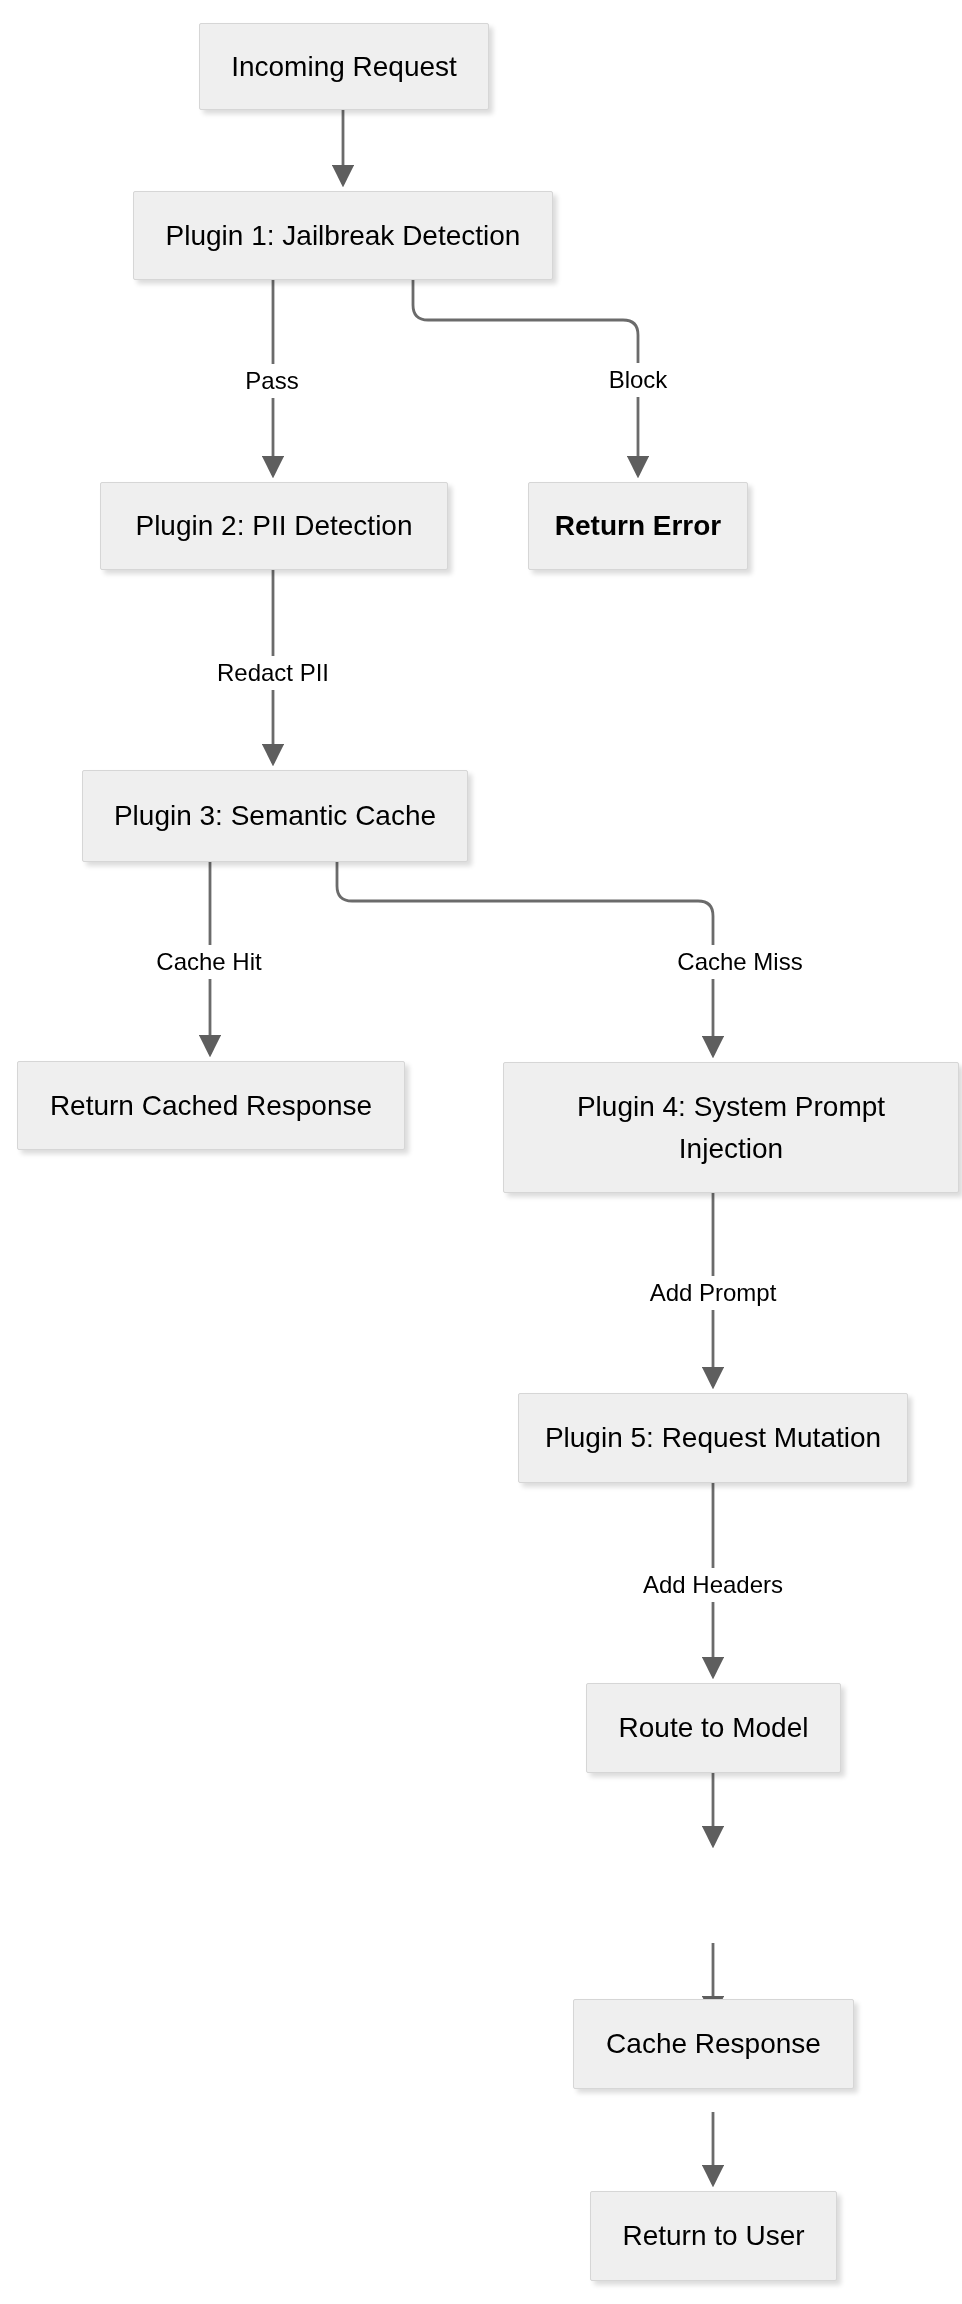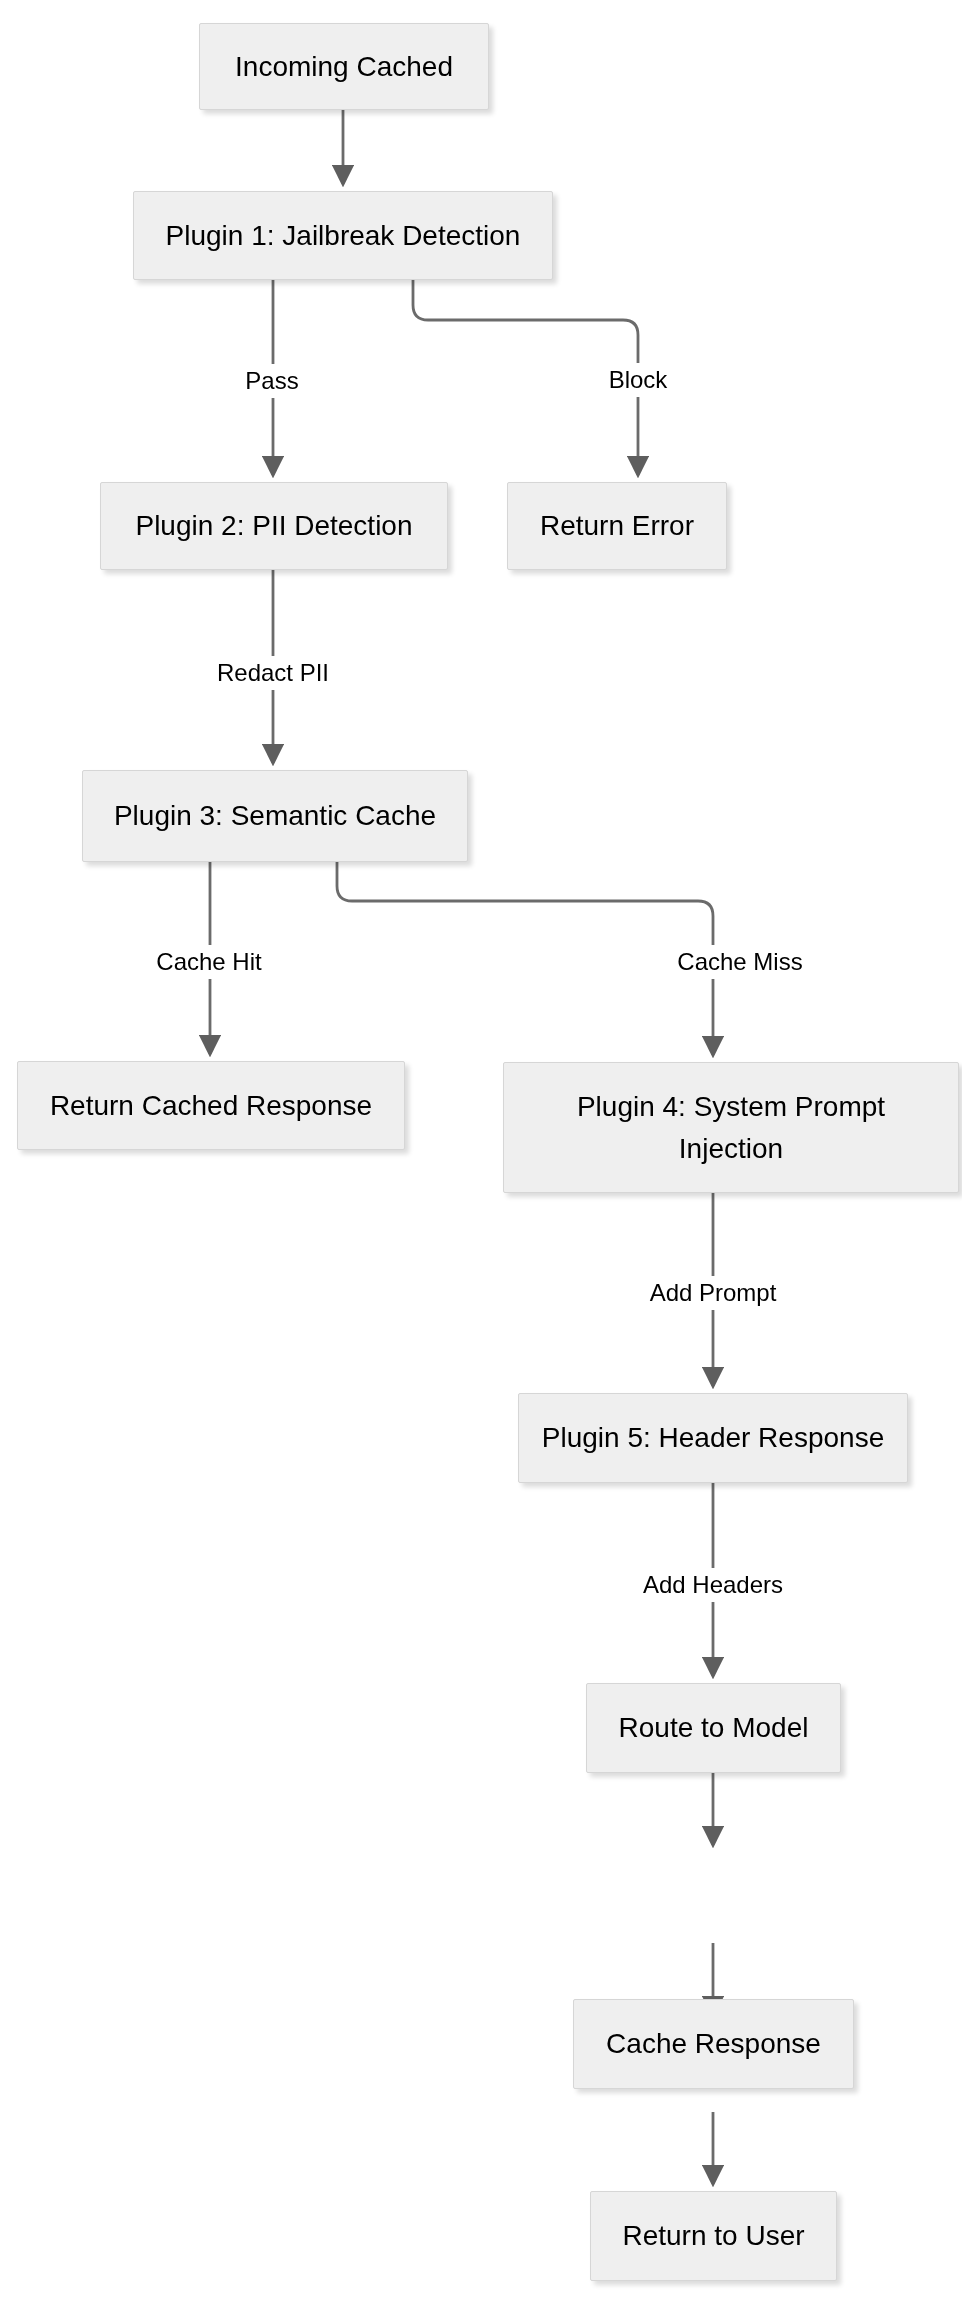--- a/index.html
+++ b/index.html
@@ -81,49 +81,49 @@
     <path class="edge-path" marker-end="url(#arrow)" d="M210,862 L210,1054"></path>
     <path class="edge-path" marker-end="url(#arrow)" d="M337,862 L337,886 Q337,901 352,901 L698,901 Q713,901 713,916 L713,1055"></path>
     <path class="edge-path" marker-end="url(#arrow)" d="M713,1193 L713,1386"></path>
     <path class="edge-path" marker-end="url(#arrow)" d="M713,1483 L713,1676"></path>
     <path class="edge-path" marker-end="url(#arrow)" d="M713,1773 L713,1845"></path>
     <path class="edge-path" marker-end="url(#arrow)" d="M713,1943 L713,2015"></path>
     <path class="edge-path" marker-end="url(#arrow)" d="M713,2112 L713,2184"></path>
   </svg>
 
   <div class="node" style="left:199px; top:23px; width:290px; height:87px;">
-    <span class="node-label">Incoming Cached</span>
+    <span class="node-label">Incoming Request</span>
   </div>
 
   <div class="node" style="left:133px; top:191px; width:420px; height:89px;">
     <span class="node-label">Plugin 1: Jailbreak Detection</span>
   </div>
 
   <div class="node" style="left:100px; top:482px; width:348px; height:88px;">
     <span class="node-label">Plugin 2: PII Detection</span>
   </div>
 
-  <div class="node" style="left:507px; top:482px; width:220px; height:88px;">
+  <div class="node" style="left:528px; top:482px; width:220px; height:88px;font-weight:bold;">
     <span class="node-label">Return Error</span>
   </div>
 
   <div class="node" style="left:82px; top:770px; width:386px; height:92px;">
     <span class="node-label">Plugin 3: Semantic Cache</span>
   </div>
 
   <div class="node" style="left:17px; top:1061px; width:388px; height:89px;">
     <span class="node-label">Return Cached Response</span>
   </div>
 
   <div class="node" style="left:503px; top:1062px; width:456px; height:131px;">
     <span class="node-label wrap">Plugin 4: System Prompt Injection</span>
   </div>
 
   <div class="node" style="left:518px; top:1393px; width:390px; height:90px;">
-    <span class="node-label">Plugin 5: Header Response</span>
+    <span class="node-label">Plugin 5: Request Mutation</span>
   </div>
 
   <div class="node" style="left:586px; top:1683px; width:255px; height:90px;">
     <span class="node-label">Route to Model</span>
   </div>
 
 
   <div class="node" style="left:573px; top:1999px; width:281px; height:90px;text-align:center;">
     <span class="node-label">Cache Response</span>
   </div>

